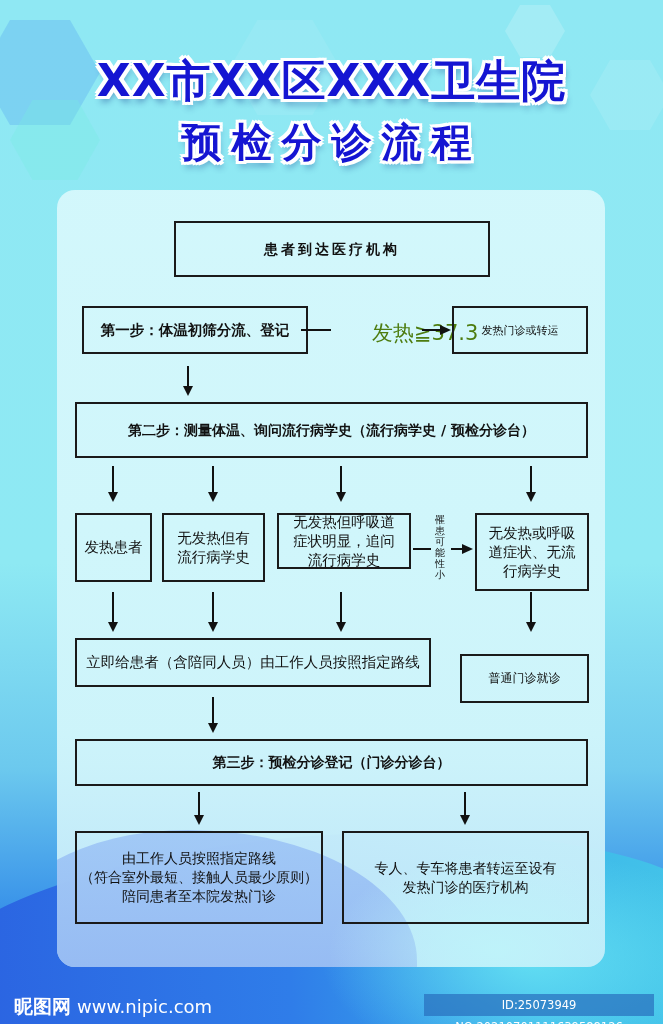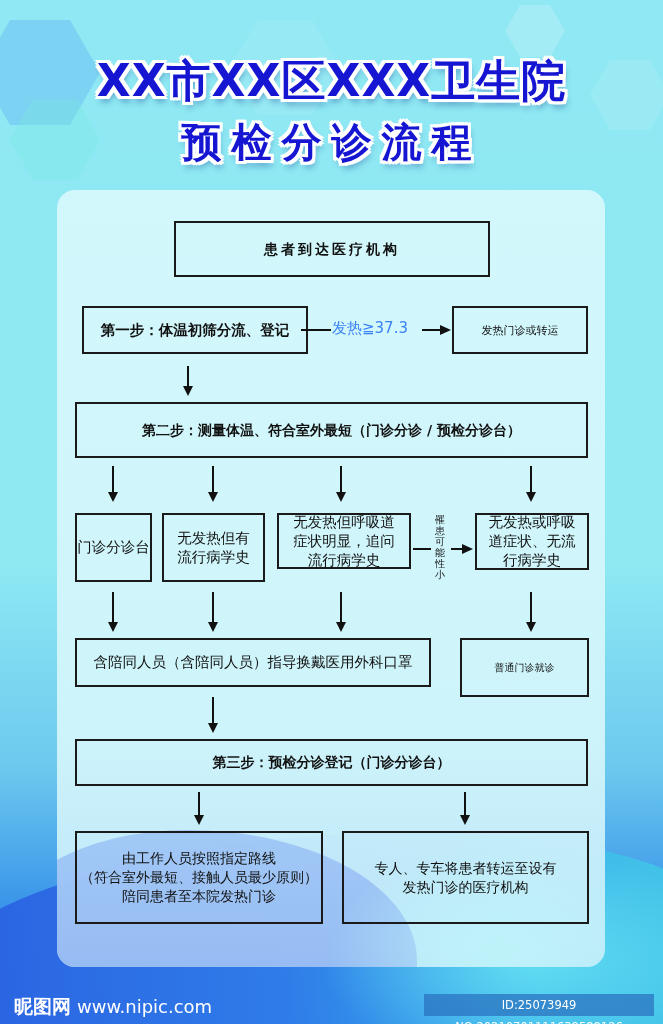--- a/index.html
+++ b/index.html
@@ -60,21 +60,21 @@
   .hline { position: absolute; height: 2px; background: #111; }
   .vline { position: absolute; width: 2px; background: #111; }
   .arrow-down {
     position: absolute; width: 0; height: 0;
     border-left: 5px solid transparent; border-right: 5px solid transparent; border-top: 10px solid #111;
   }
   .arrow-right {
     position: absolute; width: 0; height: 0;
     border-top: 5px solid transparent; border-bottom: 5px solid transparent; border-left: 11px solid #111;
   }
-  .label { position: absolute; color: #3b82f6; font-size: 15px; white-space: nowrap; }
+  .label { position: absolute; color: #4d7c0f; font-size: 21px; white-space: nowrap; margin-left: 40px; }
   .vlabel {
     position: absolute; color: #111; font-size: 10px; line-height: 11px; width: 12px; text-align: center;
     word-break: break-all;
   }
   .footer-logo { position: absolute; left: 14px; top: 994px; color: #fff; font-size: 19px; font-weight: bold; }
   .footer-url { font-weight: normal; font-size: 18px; margin-left: 6px; }
   .footer-id {
     position: absolute; left: 424px; top: 994px; width: 230px; height: 22px;
     background: rgba(40,110,190,0.7); color: #fff; font-size: 11.5px; line-height: 22px; text-align: center;
   }
@@ -112,75 +112,75 @@
 <div class="hline" style="left:422px;top:329px;width:20px;"></div>
 <div class="arrow-right" style="left:440px;top:325px;"></div>
 <div class="box" style="left:452px;top:306px;width:136px;height:48px;font-size:11px;">
   <span>发热门诊或转运</span>
 </div>
 
 <div class="vline" style="left:187px;top:366px;height:22px;"></div>
 <div class="arrow-down" style="left:183px;top:386px;"></div>
 
 <div class="box bold" style="left:75px;top:402px;width:513px;height:56px;font-size:14px;">
-  <span>第二步：测量体温、符合室外最短（门诊分诊 / 预检分诊台）</span>
+  <span>第二步：测量体温、询问流行病学史（流行病学史 / 预检分诊台）</span>
 </div>
 
 <div class="vline" style="left:112px;top:466px;height:28px;"></div>
 <div class="arrow-down" style="left:108px;top:492px;"></div>
 <div class="vline" style="left:212px;top:466px;height:28px;"></div>
 <div class="arrow-down" style="left:208px;top:492px;"></div>
 <div class="vline" style="left:340px;top:466px;height:28px;"></div>
 <div class="arrow-down" style="left:336px;top:492px;"></div>
 <div class="vline" style="left:530px;top:466px;height:28px;"></div>
 <div class="arrow-down" style="left:526px;top:492px;"></div>
 
 <div class="box" style="left:75px;top:513px;width:77px;height:69px;font-size:14.5px;">
   <div>
-    <span>门诊分诊台</span>
+    <span>发热患者</span>
   </div>
 </div>
 <div class="box" style="left:162px;top:513px;width:103px;height:69px;font-size:14.5px;">
   <div>
     <span>无发热但有</span>
     <span>流行病学史</span>
   </div>
 </div>
 <div class="box" style="left:277px;top:513px;width:134px;height:56px;font-size:14.5px;">
   <div>
     <span>无发热但呼吸道</span>
     <span>症状明显，追问</span>
     <span>流行病学史</span>
   </div>
 </div>
 <div class="hline" style="left:413px;top:548px;width:18px;"></div>
 <div class="vlabel" style="left:434px;top:514px;">罹患可能性小</div>
 <div class="hline" style="left:451px;top:548px;width:12px;"></div>
 <div class="arrow-right" style="left:462px;top:544px;"></div>
-<div class="box" style="left:475px;top:513px;width:114px;height:57px;font-size:14.5px;">
+<div class="box" style="left:475px;top:513px;width:114px;height:78px;font-size:14.5px;">
   <div>
     <span>无发热或呼吸</span>
     <span>道症状、无流</span>
     <span>行病学史</span>
   </div>
 </div>
 
 <div class="vline" style="left:112px;top:592px;height:32px;"></div>
 <div class="arrow-down" style="left:108px;top:622px;"></div>
 <div class="vline" style="left:212px;top:592px;height:32px;"></div>
 <div class="arrow-down" style="left:208px;top:622px;"></div>
 <div class="vline" style="left:340px;top:592px;height:32px;"></div>
 <div class="arrow-down" style="left:336px;top:622px;"></div>
 <div class="vline" style="left:530px;top:592px;height:32px;"></div>
 <div class="arrow-down" style="left:526px;top:622px;"></div>
 
 <div class="box" style="left:75px;top:638px;width:356px;height:49px;font-size:14.5px;">
-  <span>含陪同人员（含陪同人员）指导换戴医用外科口罩</span>
-</div>
-<div class="box" style="left:460px;top:638px;width:129px;height:59px;font-size:10px;">
+  <span>立即给患者（含陪同人员）由工作人员按照指定路线</span>
+</div>
+<div class="box" style="left:460px;top:654px;width:129px;height:49px;font-size:12px;">
   <span>普通门诊就诊</span>
 </div>
 
 <div class="vline" style="left:212px;top:697px;height:28px;"></div>
 <div class="arrow-down" style="left:208px;top:723px;"></div>
 
 <div class="box bold" style="left:75px;top:739px;width:513px;height:47px;font-size:14px;">
   <span>第三步：预检分诊登记（门诊分诊台）</span>
 </div>
 

